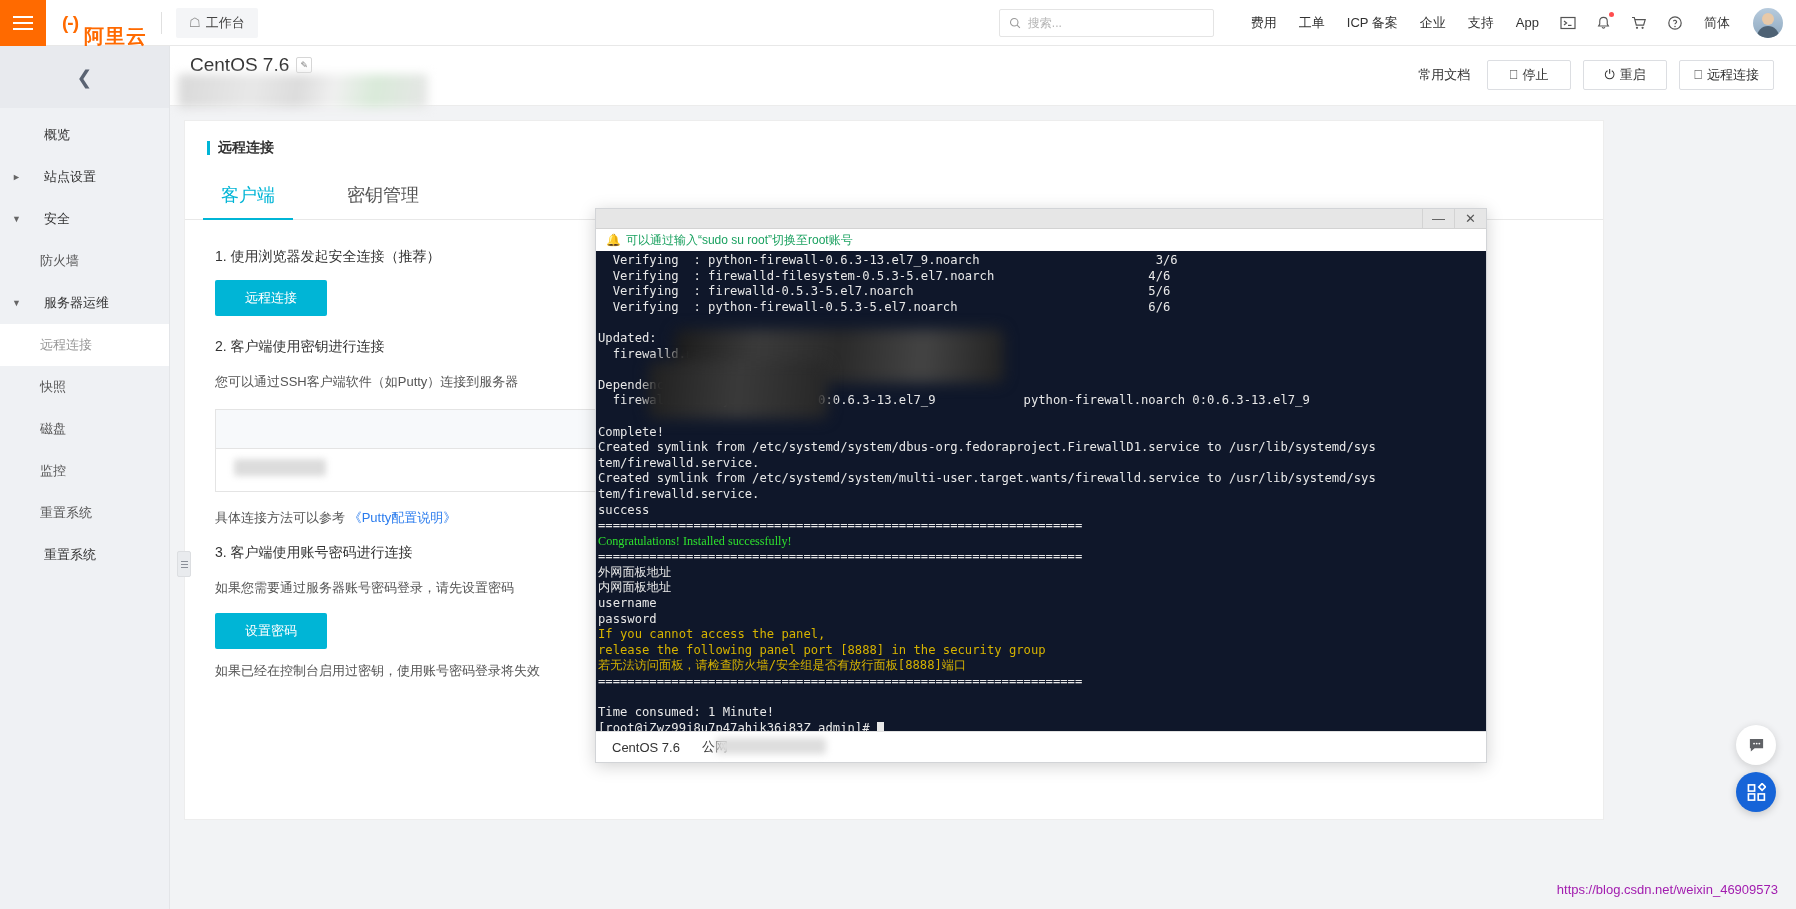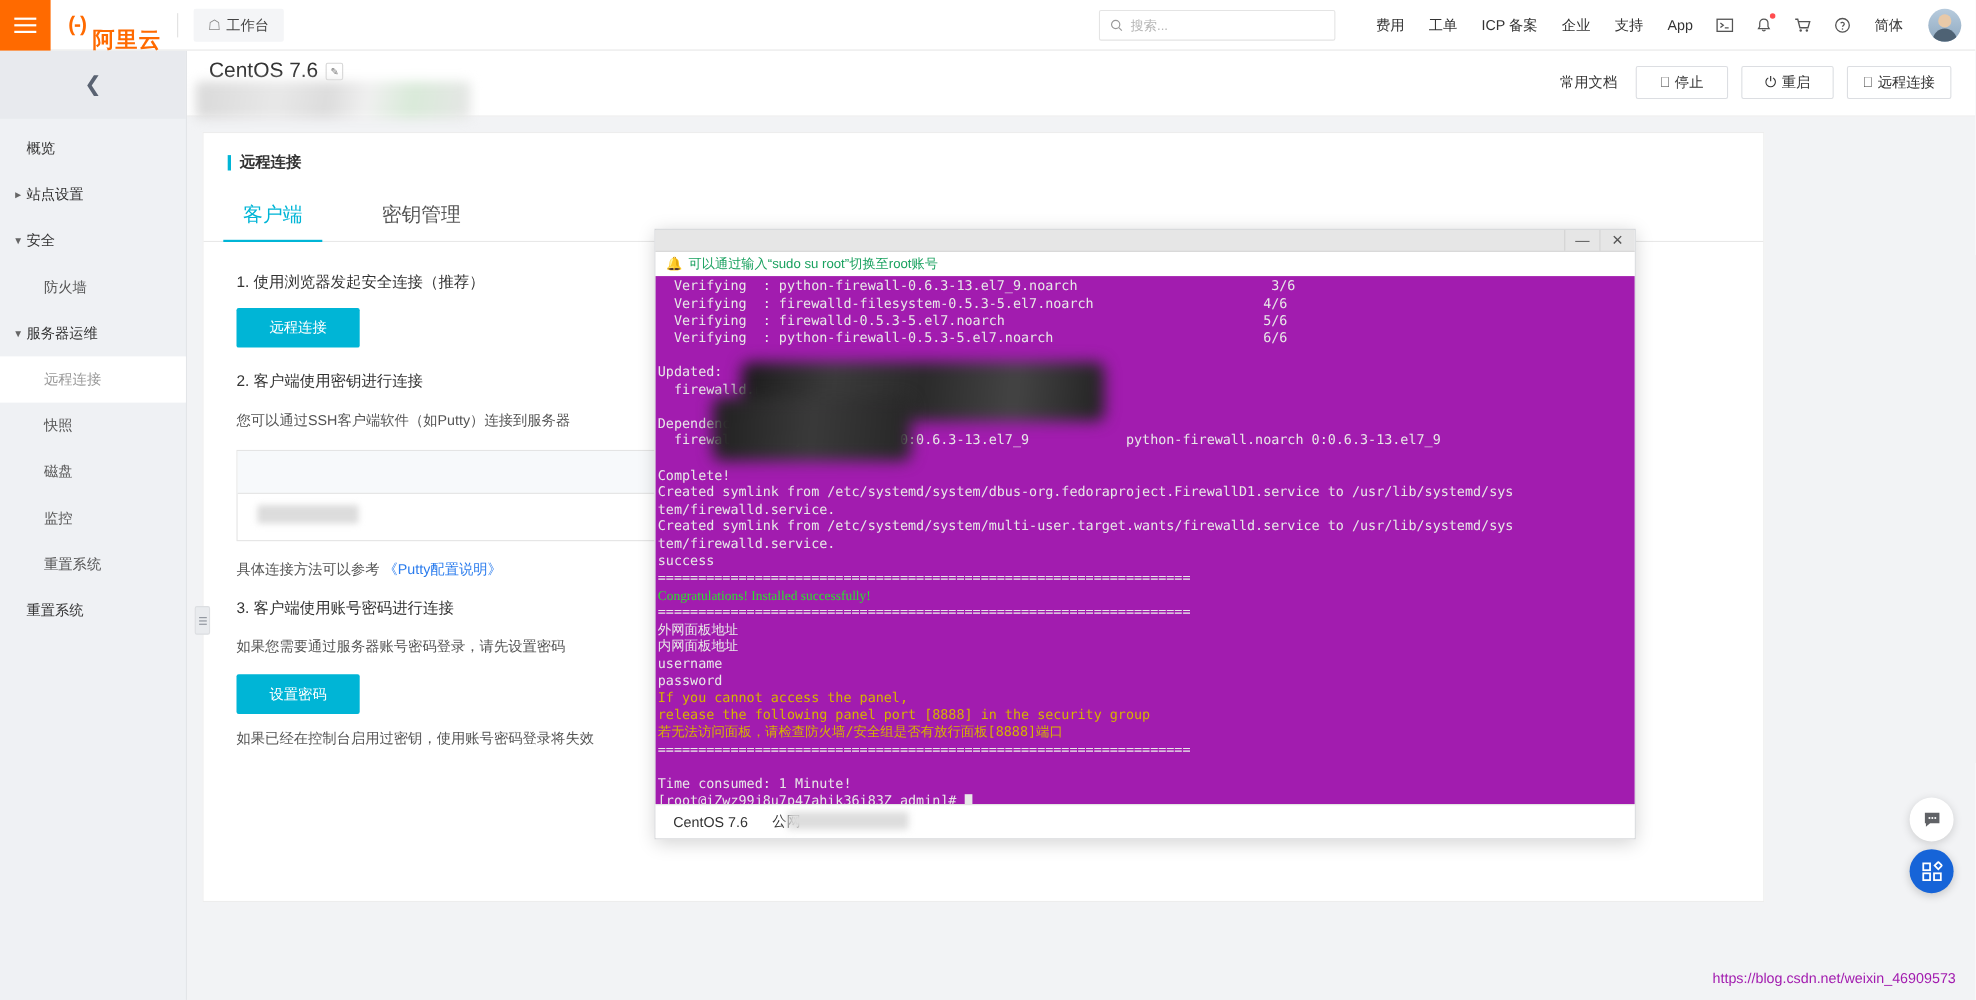--- a/index.html
+++ b/index.html
@@ -82,21 +82,21 @@
     background: #eff1f4; border-right: 1px solid #e3e5e8;
   }
   .collapse-row {
     height: 62px; display: flex; align-items: center; justify-content: center;
     cursor: pointer; background: #e8eaee;
   }
   .chev-left { font-size: 19px; color: #5a6372; }
   .menu { padding-top: 6px; }
   .menu-item {
     height: 42px; display: flex; align-items: center; cursor: pointer;
-    font-size: 13px; color: #333; padding-left: 24px; position: relative;
+    font-size: 13px; color: #333; padding-left: 44px; position: relative;
   }
   .menu-item.sub { padding-left: 40px; color: #555; }
   .menu-item.active { background: #fff; color: #999; }
   .menu-item .caret {
     position: absolute; left: 12px; font-size: 9px; color: #666;
   }
 
   
   .main {
     position: absolute; top: 46px; left: 170px; width: 1626px; height: 863px;
@@ -200,21 +200,21 @@
   }
   .win-btn {
     width: 32px; height: 19px; display: flex; align-items: center; justify-content: center;
     cursor: pointer; border-left: 1px solid #d3d3d3; color: #555; font-size: 13px;
   }
   .term-notice {
     height: 22px; background: #fff; display: flex; align-items: center;
     gap: 5px; padding-left: 10px; font-size: 12px; color: #19a15f;
   }
   .term-screen {
-    flex: 1; background: #a21caf; overflow: hidden; position: relative;
+    flex: 1; background: #0f172a; overflow: hidden; position: relative;
     padding: 2px 0 0 2px;
   }
   .term-screen pre {
     font-family: "DejaVu Sans Mono", "Liberation Mono", monospace;
     font-size: 12.2px; line-height: 15.6px; color: #e8e8e8;
     white-space: pre; margin: 0;
   }
   .tl { display: block; }
   .c-green { color: #2ee02e; font-family: Liberation Serif, serif; }
   .c-yellow { color: #d6b300; }

